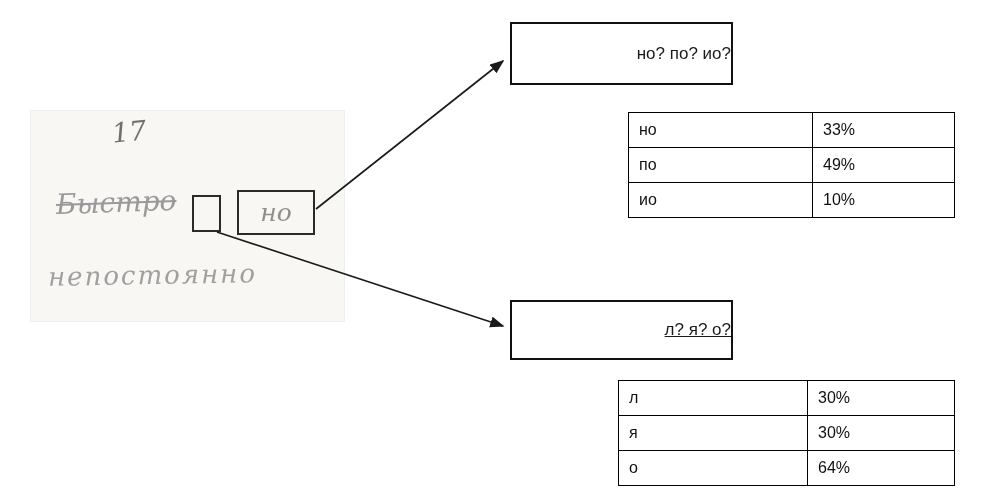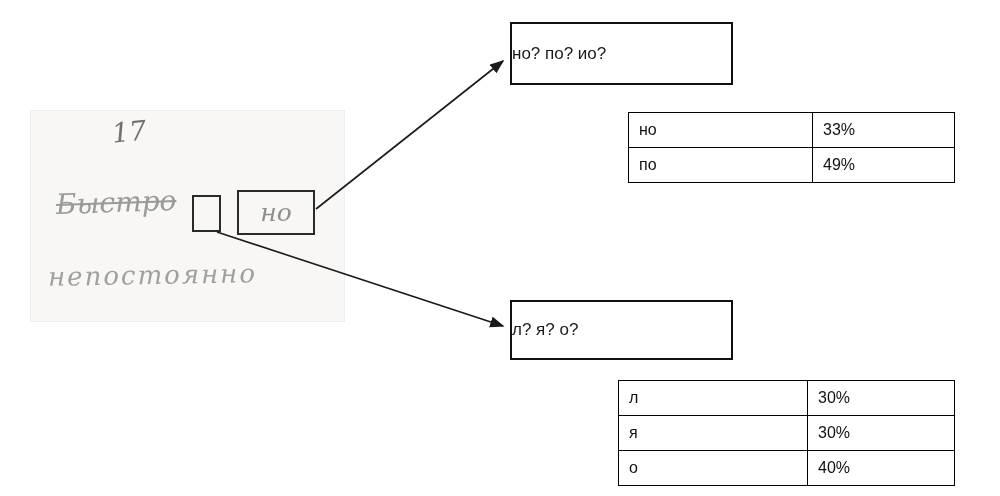--- a/index.html
+++ b/index.html
@@ -86,35 +86,36 @@
     color: #8f8f8f;
   }
 
   
   .node {
     position: absolute;
     border: 2px solid #111111;
     background: #ffffff;
     display: flex;
     align-items: center;
-    justify-content: flex-start;
+    justify-content: flex-end;
     font-size: 17px;
     color: #1a1a1a;
   }
   .node-top {
     left: 510px;
     top: 22px;
     width: 219px;
     height: 59px;
   }
   .node-bottom {
     left: 510px;
     top: 300px;
     width: 219px;
     height: 56px;
+    text-decoration: underline;
   }
 
   
   .prob-table {
     position: absolute;
     border-collapse: collapse;
     font-size: 16px;
     color: #111111;
     table-layout: fixed;
   }
@@ -175,33 +176,37 @@
   <table class="prob-table t-top">
     <tbody>
       <tr>
         <td class="c1">но</td>
         <td class="c2">33%</td>
       </tr>
       <tr>
         <td class="c1">по</td>
         <td class="c2">49%</td>
       </tr>
+      <tr>
+        <td class="c1">ио</td>
+        <td class="c2">10%</td>
+      </tr>
     </tbody>
   </table>
 
   <table class="prob-table t-bottom">
     <tbody>
       <tr>
         <td class="c1">л</td>
         <td class="c2">30%</td>
       </tr>
       <tr>
         <td class="c1">я</td>
         <td class="c2">30%</td>
       </tr>
       <tr>
         <td class="c1">о</td>
-        <td class="c2">40%</td>
+        <td class="c2">64%</td>
       </tr>
     </tbody>
   </table>
 
 </div>
 
 </body></html>

